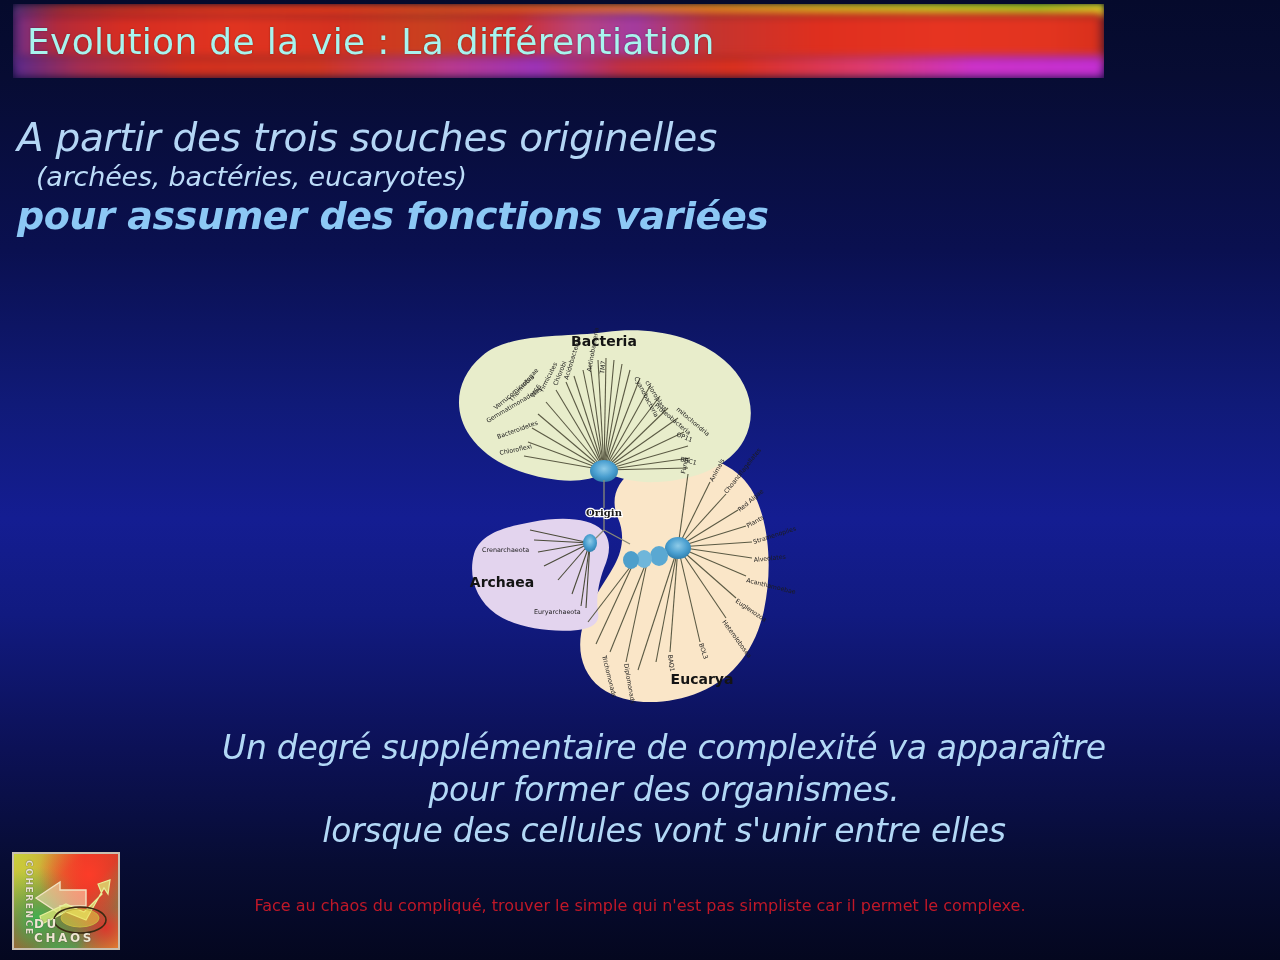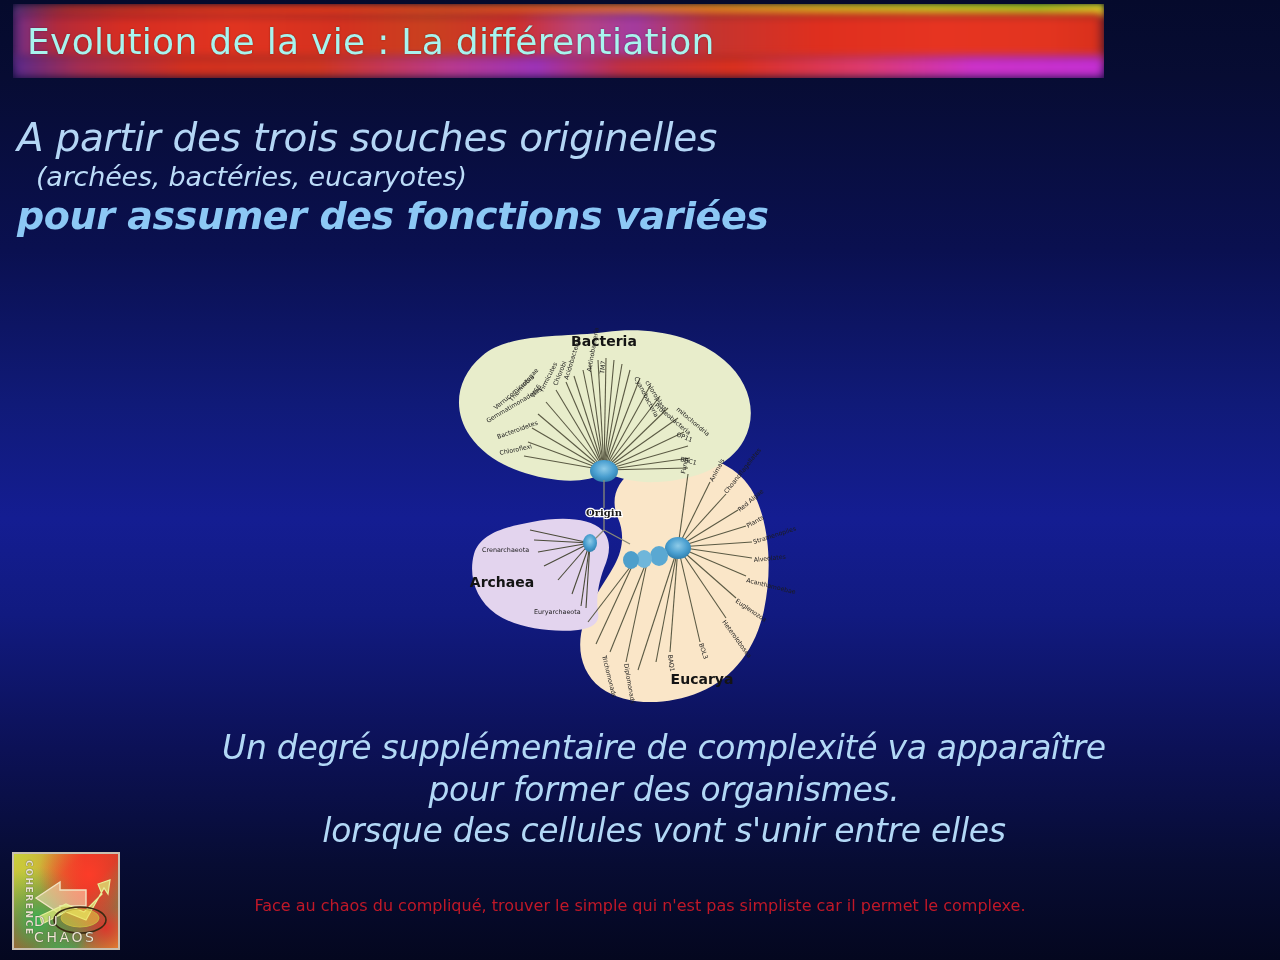--- a/index.html
+++ b/index.html
@@ -170,22 +170,22 @@
     color: #e8e2cc;
     letter-spacing: 1.6px;
     line-height: 1.02;
     writing-mode: vertical-rl;
     text-shadow: 0 0 1px #222;
   }
   .logo-htext {
     position: absolute;
     left: 20px; bottom: 3px;
     font-family: "DejaVu Sans", sans-serif;
-    font-size: 14px;
-    font-weight: normal;
+    font-size: 12px;
+    font-weight: bold;
     color: #efe8d2;
     letter-spacing: 2.6px;
     text-shadow: 0 0 1px #222;
   }
 </style>
 </head>
 <body>
 
 <div id="slide">
 

